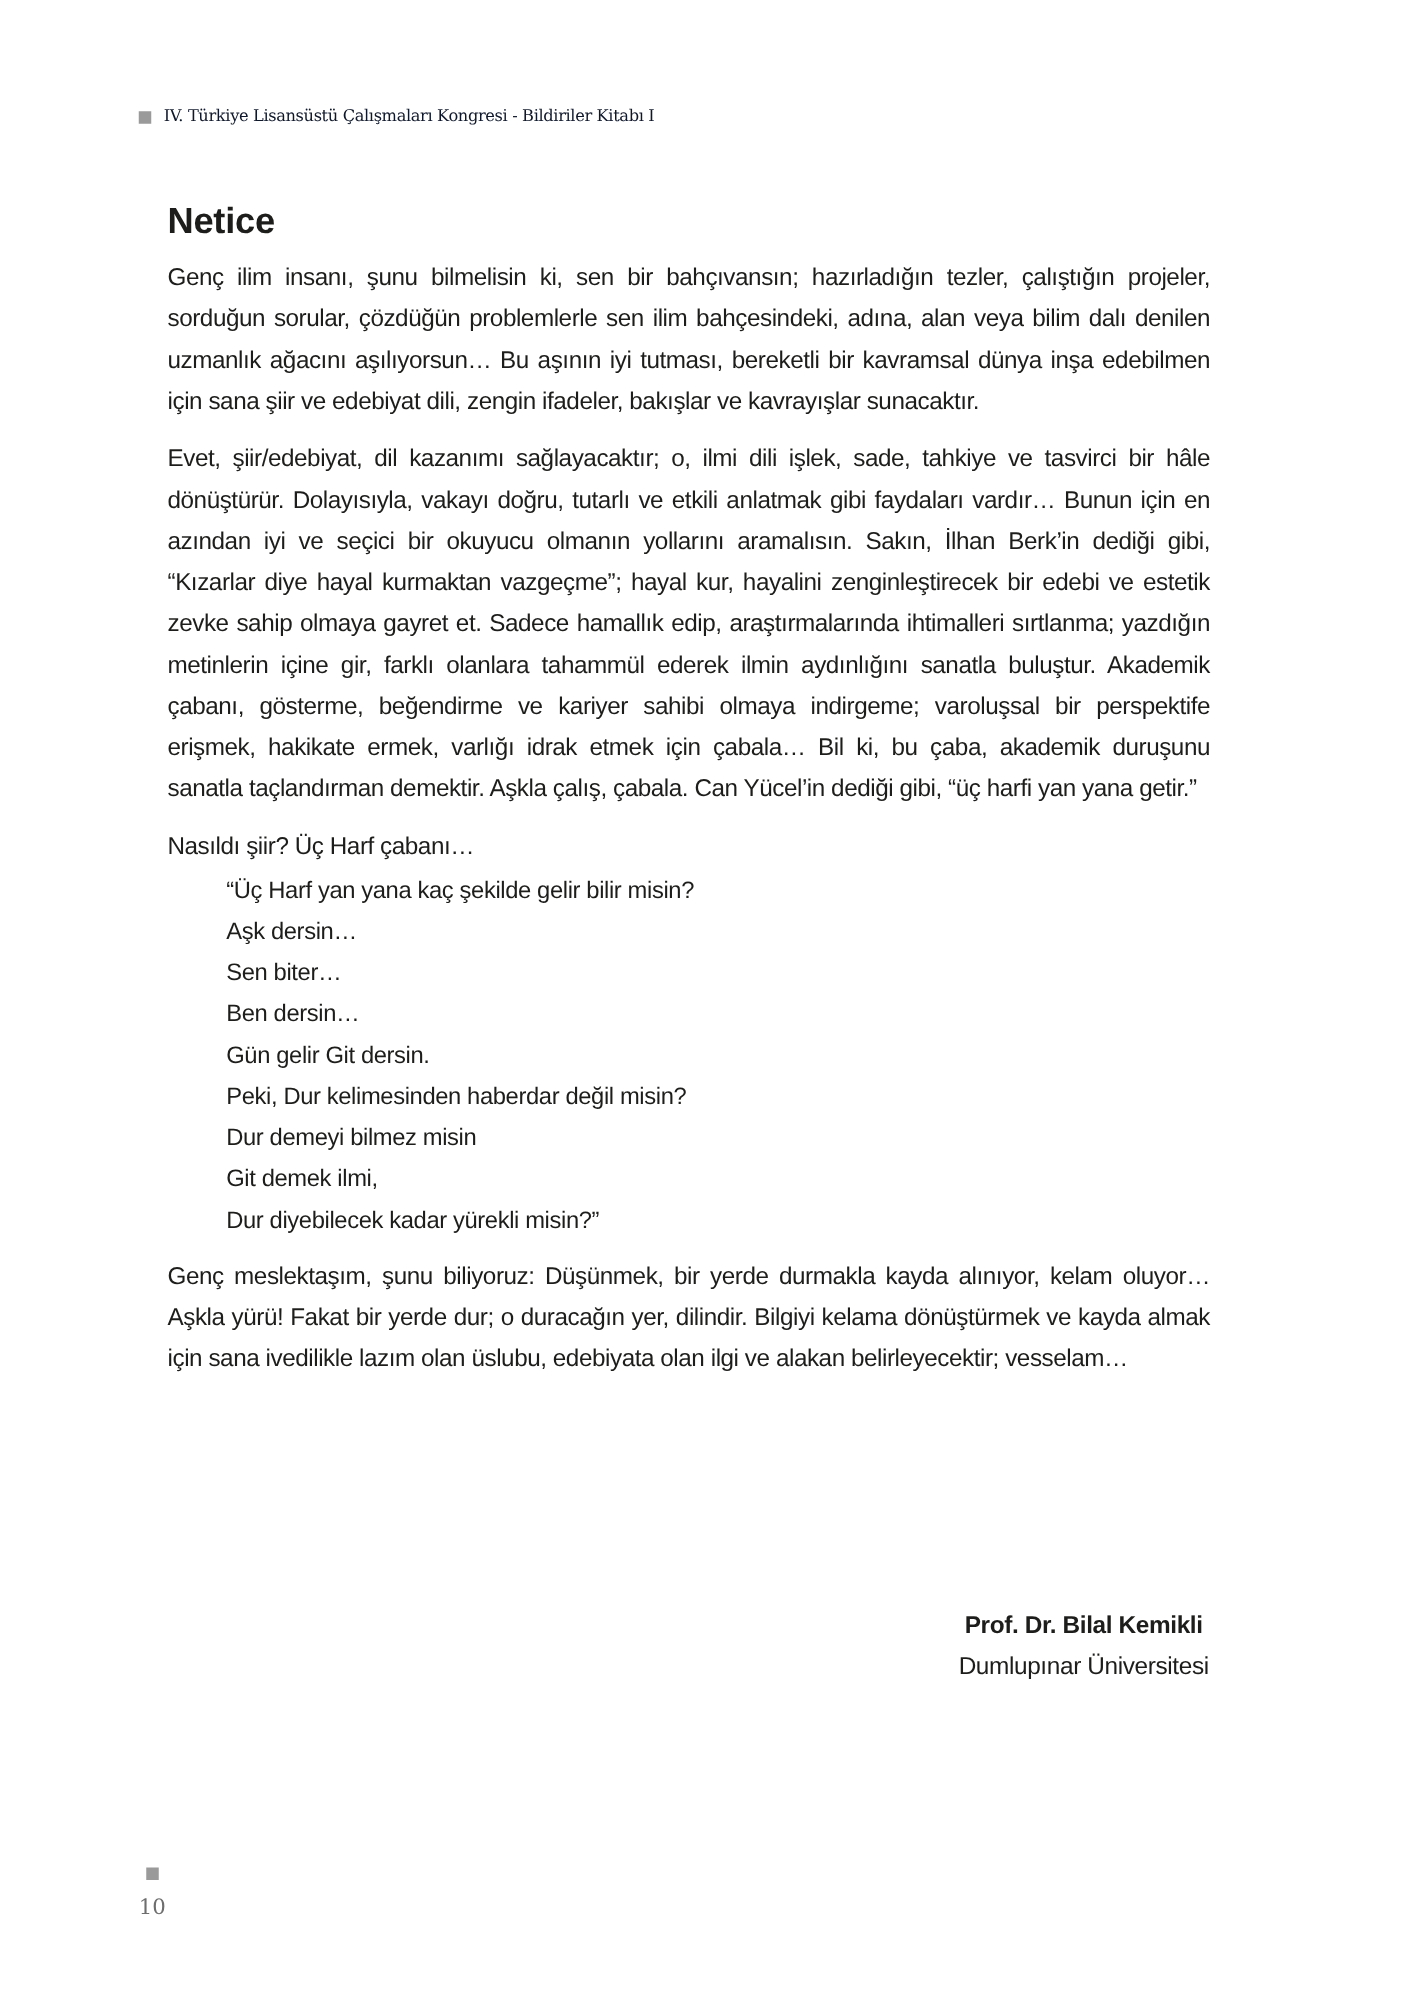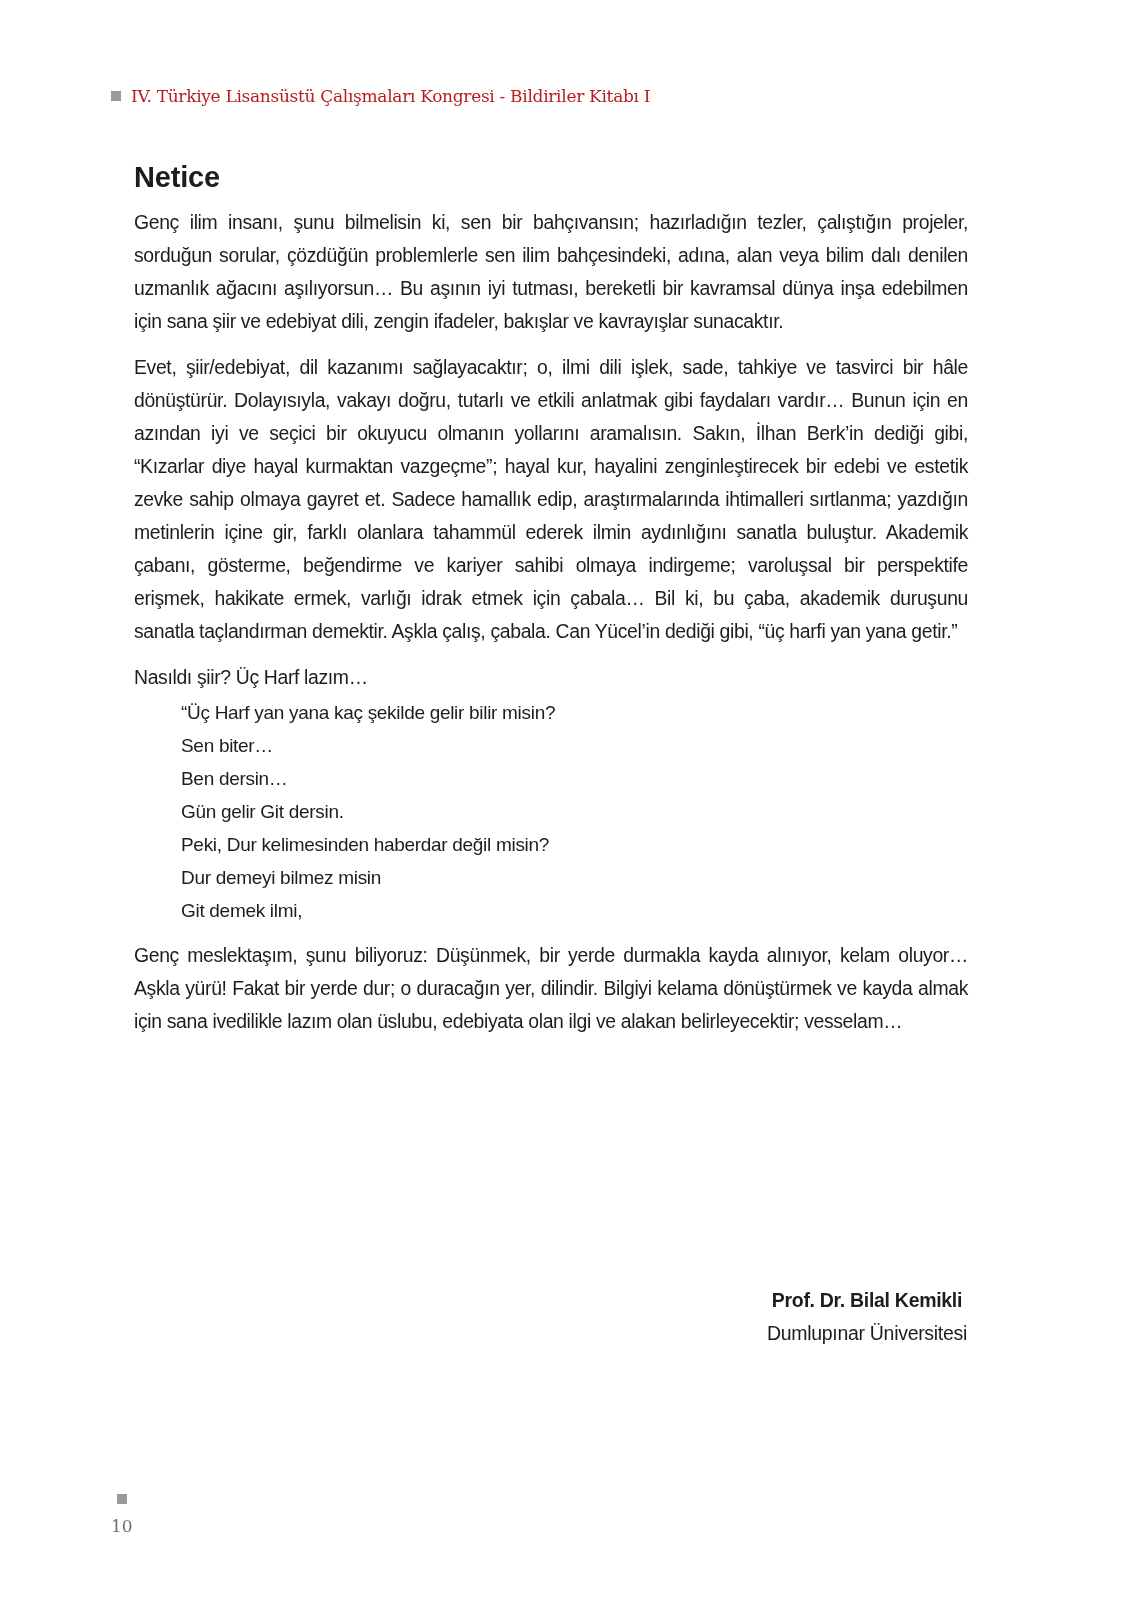--- a/index.html
+++ b/index.html
@@ -1,19 +1,19 @@
 <!DOCTYPE html>
 <html><head>
   <meta charset="utf-8">
   <style>
     html, body { margin: 0; padding: 0; background: #ffffff; }
     body { width: 1122px; height: 1600px; position: relative; overflow: hidden; color: #1d1d1b; }
     .header { position: absolute; left: 111px; top: 86px; display: flex; align-items: center; gap: 10px; }
     .sq { width: 10px; height: 10px; background: #9a9a9a; display: inline-block; }
-    .header-text { font-family: "DejaVu Serif", serif; font-size: 17px; color: #b91c1c; letter-spacing: -0.3px; }
+    .header-text { font-family: "DejaVu Serif", serif; font-size: 13px; color: #0f172a; letter-spacing: -0.3px; }
     .content { position: absolute; left: 134px; top: 160px; width: 834px; font-family: "Liberation Sans", sans-serif; font-size: 19.4px; line-height: 33px; letter-spacing: -0.35px; }
     h2.section-title { margin: 0 0 12px 0; font-size: 29px; font-weight: bold; line-height: 34px; letter-spacing: -0.2px; }
     p.para { margin: 0 0 13px 0; text-align: justify; }
     .poem { margin: 0 0 12px 47px; }
     .poem-line { display: block; font-size: 19px; line-height: 33px; letter-spacing: -0.3px; }
     .signature { position: absolute; right: 155px; top: 1284px; text-align: center; font-family: "Liberation Sans", sans-serif; font-size: 19.5px; line-height: 33px; letter-spacing: -0.3px; }
     .sig-name { font-weight: bold; display: block; }
     .sig-affil { display: block; }
     .footer { position: absolute; left: 111px; top: 1494px; display: flex; align-items: center; gap: 12px; flex-direction: column; }
     .page-num { font-family: "DejaVu Serif", serif; font-size: 17px; color: #6e6e6e; }
@@ -23,29 +23,31 @@
 
 <div class="header">
   <span class="sq"></span>
   <span class="header-text">IV. Türkiye Lisansüstü Çalışmaları Kongresi - Bildiriler Kitabı I</span>
 </div>
 
 <div class="content">
   <h2 class="section-title">Netice</h2>
   <p class="para">Genç ilim insanı, şunu bilmelisin ki, sen bir bahçıvansın; hazırladığın tezler, çalıştığın projeler, sorduğun sorular, çözdüğün problemlerle sen ilim bahçesindeki, adına, alan veya bilim dalı denilen uzmanlık ağacını aşılıyorsun… Bu aşının iyi tutması, bereketli bir kavramsal dünya inşa edebilmen için sana şiir ve edebiyat dili, zengin ifadeler, bakışlar ve kavrayışlar sunacaktır.</p>
   <p class="para">Evet, şiir/edebiyat, dil kazanımı sağlayacaktır; o, ilmi dili işlek, sade, tahkiye ve tasvirci bir hâle dönüştürür. Dolayısıyla, vakayı doğru, tutarlı ve etkili anlatmak gibi faydaları vardır… Bunun için en azından iyi ve seçici bir okuyucu olmanın yollarını aramalısın. Sakın, İlhan Berk’in dediği gibi, “Kızarlar diye hayal kurmaktan vazgeçme”; hayal kur, hayalini zenginleştirecek bir edebi ve estetik zevke sahip olmaya gayret et. Sadece hamallık edip, araştırmalarında ihtimalleri sırtlanma; yazdığın metinlerin içine gir, farklı olanlara tahammül ederek ilmin aydınlığını sanatla buluştur. Akademik çabanı, gösterme, beğendirme ve kariyer sahibi olmaya indirgeme; varoluşsal bir perspektife erişmek, hakikate ermek, varlığı idrak etmek için çabala… Bil ki, bu çaba, akademik duruşunu sanatla taçlandırman demektir. Aşkla çalış, çabala. Can Yücel’in dediği gibi, “üç harfi yan yana getir.”</p>
-  <p class="para" style="margin-bottom:2px">Nasıldı şiir? Üç Harf lazım…</p>
+  <p class="para" style="margin-bottom:2px">Nasıldı şiir? Üç Harf çabanı…</p>
   <div class="poem">
     <span class="poem-line">“Üç Harf yan yana kaç şekilde gelir bilir misin?</span>
+    <span class="poem-line">Aşk dersin…</span>
     <span class="poem-line">Sen biter…</span>
     <span class="poem-line">Ben dersin…</span>
     <span class="poem-line">Gün gelir Git dersin.</span>
     <span class="poem-line">Peki, Dur kelimesinden haberdar değil misin?</span>
     <span class="poem-line">Dur demeyi bilmez misin</span>
     <span class="poem-line">Git demek ilmi,</span>
+    <span class="poem-line">Dur diyebilecek kadar yürekli misin?”</span>
   </div>
   <p class="para">Genç meslektaşım, şunu biliyoruz: Düşünmek, bir yerde durmakla kayda alınıyor, kelam oluyor… Aşkla yürü! Fakat bir yerde dur; o duracağın yer, dilindir. Bilgiyi kelama dönüştürmek ve kayda almak için sana ivedilikle lazım olan üslubu, edebiyata olan ilgi ve alakan belirleyecektir;  vesselam…</p>
 </div>
 
 <div class="signature">
   <span class="sig-name">Prof. Dr. Bilal Kemikli</span>
   <span class="sig-affil">Dumlupınar Üniversitesi</span>
 </div>
 
 <div class="footer">

